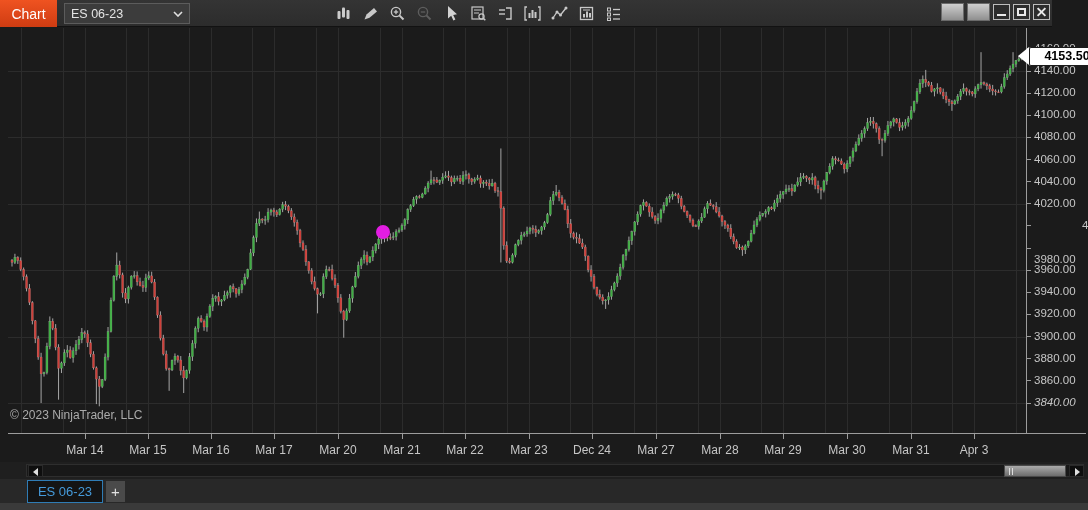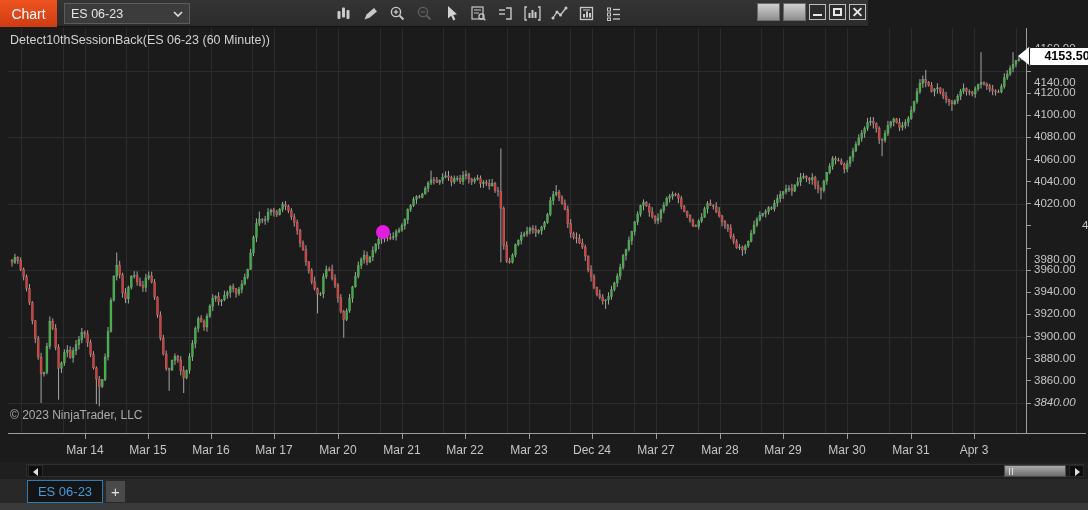--- a/index.html
+++ b/index.html
@@ -4,21 +4,21 @@
 <style>
   html,body{margin:0;padding:0;background:#000;}
   *{box-sizing:border-box;}
   .window{
     position:relative;width:1088px;height:510px;overflow:hidden;
     background:#1b1b1b;font-family:"Liberation Sans",sans-serif;
     outline:1px solid #000;
   }
   
   .toolbar{
-    position:absolute;left:0;top:0;width:868px;height:27px;
+    position:absolute;left:0;top:0;width:1052px;height:27px;
     background:linear-gradient(#343434,#2c2c2c);
     border-bottom:1px solid #121212;z-index:5;
   }
   .chart-btn{
     position:absolute;left:0;top:0;width:57px;height:27px;border:none;cursor:default;
     background:linear-gradient(#ef5321,#cf3c12);color:#fff;font-size:14px;
     font-family:"Liberation Sans",sans-serif;
   }
   .dd{
     position:absolute;top:3px;height:21px;background:#3c3c3c;border:1px solid #5c5c5c;
@@ -972,26 +972,25 @@
       <button class="frame-btn">
           <span class="box"></span>
         </button>
       <button class="frame-btn">
           <span class="x1"></span>
           <span class="x2"></span>
         </button>
     </div>
   </div>
 
-  <div class="indicator-label">Detect10thSessionBack(ES 06-23 (60 Minute))</div>
   <div class="copyright">© 2023 NinjaTrader, LLC</div>
 
   <div class="price-axis" id="price-axis">
       <div class="price-label" style="top: 13.8666px;">4160.00</div>
-      <div class="price-label" style="top: 48px; text-align: right;">4140.00</div>
+      <div class="price-label" style="top: 36px; text-align: right;">4140.00</div>
       <div class="price-label" style="top: 58.1334px;">4120.00</div>
       <div class="price-label" style="top: 80.2668px;">4100.00</div>
       <div class="price-label" style="top: 102.4px;">4080.00</div>
       <div class="price-label" style="top: 124.534px;">4060.00</div>
       <div class="price-label" style="top: 146.667px;">4040.00</div>
       <div class="price-label" style="top: 168.8px;">4020.00</div>
       <div class="price-label" style="top: 190.934px; margin-left: 48px;">4000.00</div>
       <div class="price-label" style="top: 217px; margin-top: 8px;">3980.00</div>
       <div class="price-label" style="top: 235.201px;">3960.00</div>
       <div class="price-label" style="top: 257.334px;">3940.00</div>

